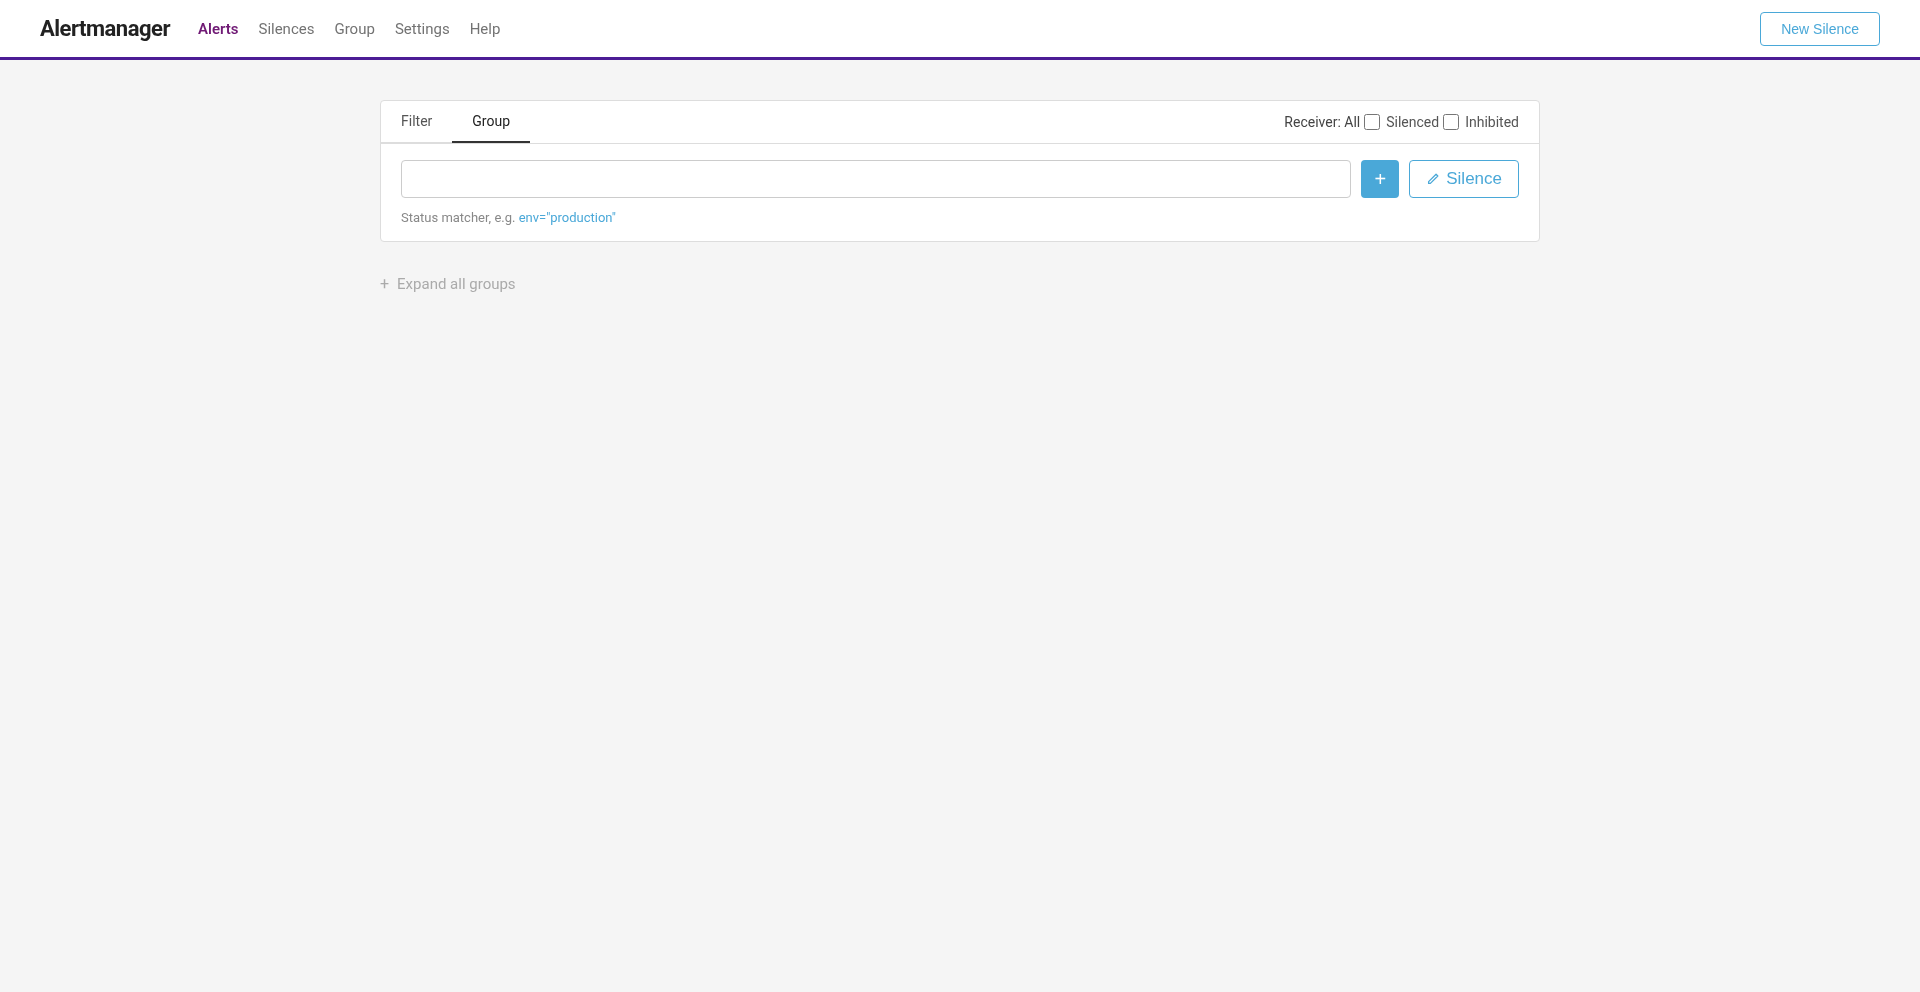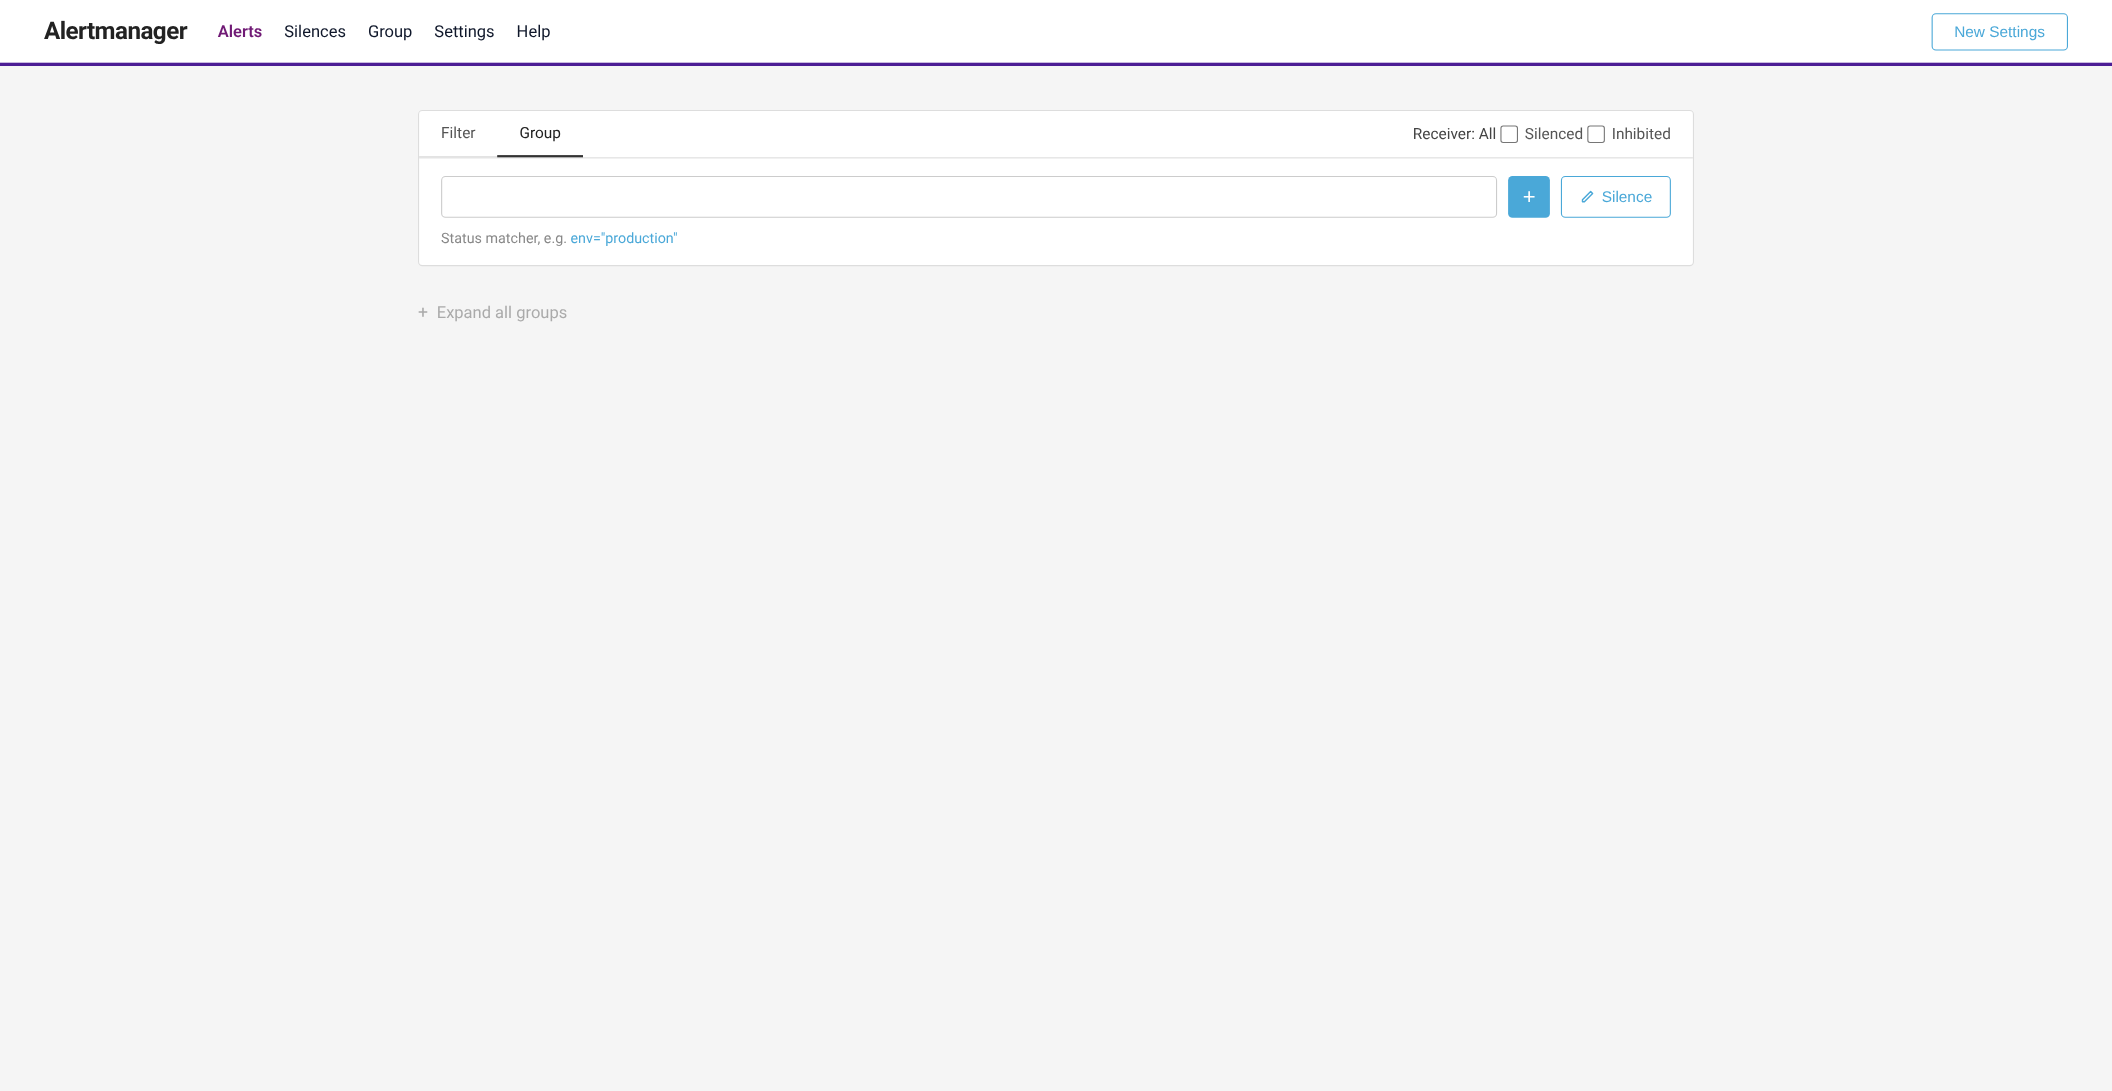--- a/index.html
+++ b/index.html
@@ -41,21 +41,21 @@
       letter-spacing: -0.5px;
     }
 
     .nav-links {
       display: flex;
       align-items: center;
       gap: 20px;
     }
 
     .nav-link {
-      color: #0f172a;
+      color: #737373;
       text-decoration: none;
       font-size: 15px;
       cursor: pointer;
     }
 
     .nav-link.active {
       color: #701a75;
       font-weight: 600;
     }
 
@@ -158,21 +158,21 @@
       justify-content: center;
       flex-shrink: 0;
     }
 
     .btn-silence {
       border: 1.5px solid #4aa8d8;
       background: transparent;
       color: #4aa8d8;
       padding: 8px 16px;
       border-radius: 4px;
-      font-size: 14px;
+      font-size: 17px;
       cursor: pointer;
       display: flex;
       align-items: center;
       gap: 6px;
       height: 38px;
       white-space: nowrap;
     }
 
     .filter-hint {
       padding: 4px 20px 16px 20px;
@@ -219,21 +219,21 @@
   <div class="navbar-left">
     <span class="brand">Alertmanager</span>
     <div class="nav-links">
       <a class="nav-link active">Alerts</a>
       <a class="nav-link">Silences</a>
       <a class="nav-link">Group</a>
       <a class="nav-link">Settings</a>
       <a class="nav-link">Help</a>
     </div>
   </div>
-  <button class="btn-new-silence">New Settings</button>
+  <button class="btn-new-silence">New Silence</button>
 </nav>
 
 <div class="main-content">
 
   <div class="filter-card">
 
     <div style="display:flex; align-items:center; justify-content:space-between; border-bottom: 1px solid #ddd;">
       <div class="filter-tabs">
         <div class="filter-tab">Filter</div>
         <div class="filter-tab active">Group</div>

